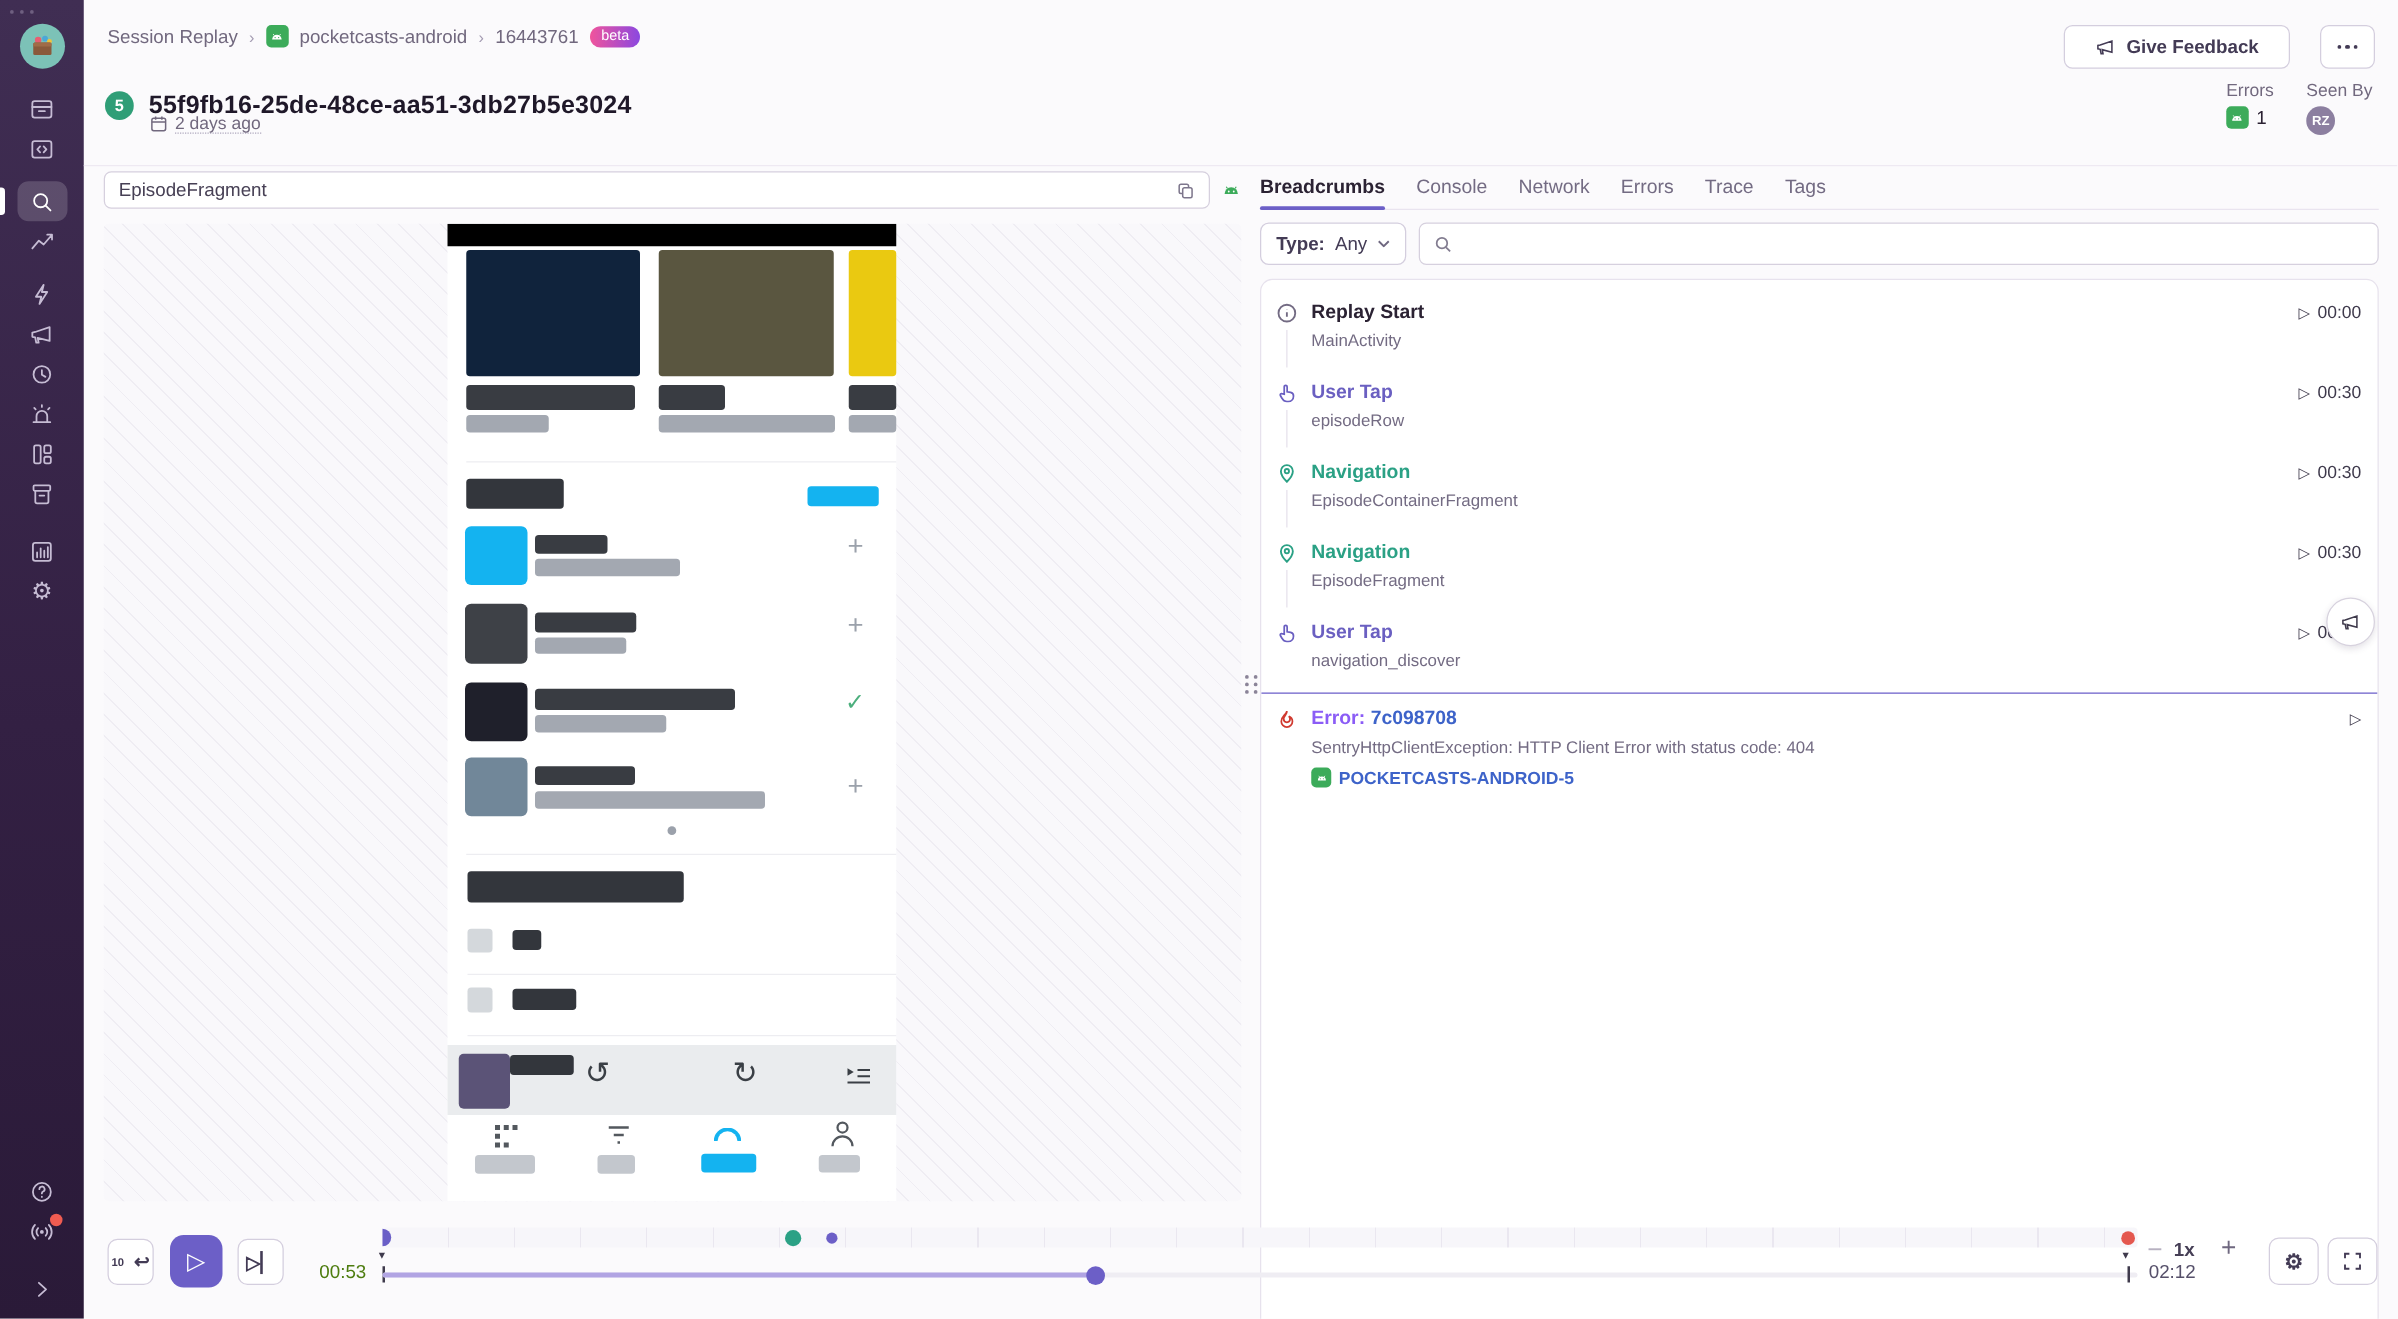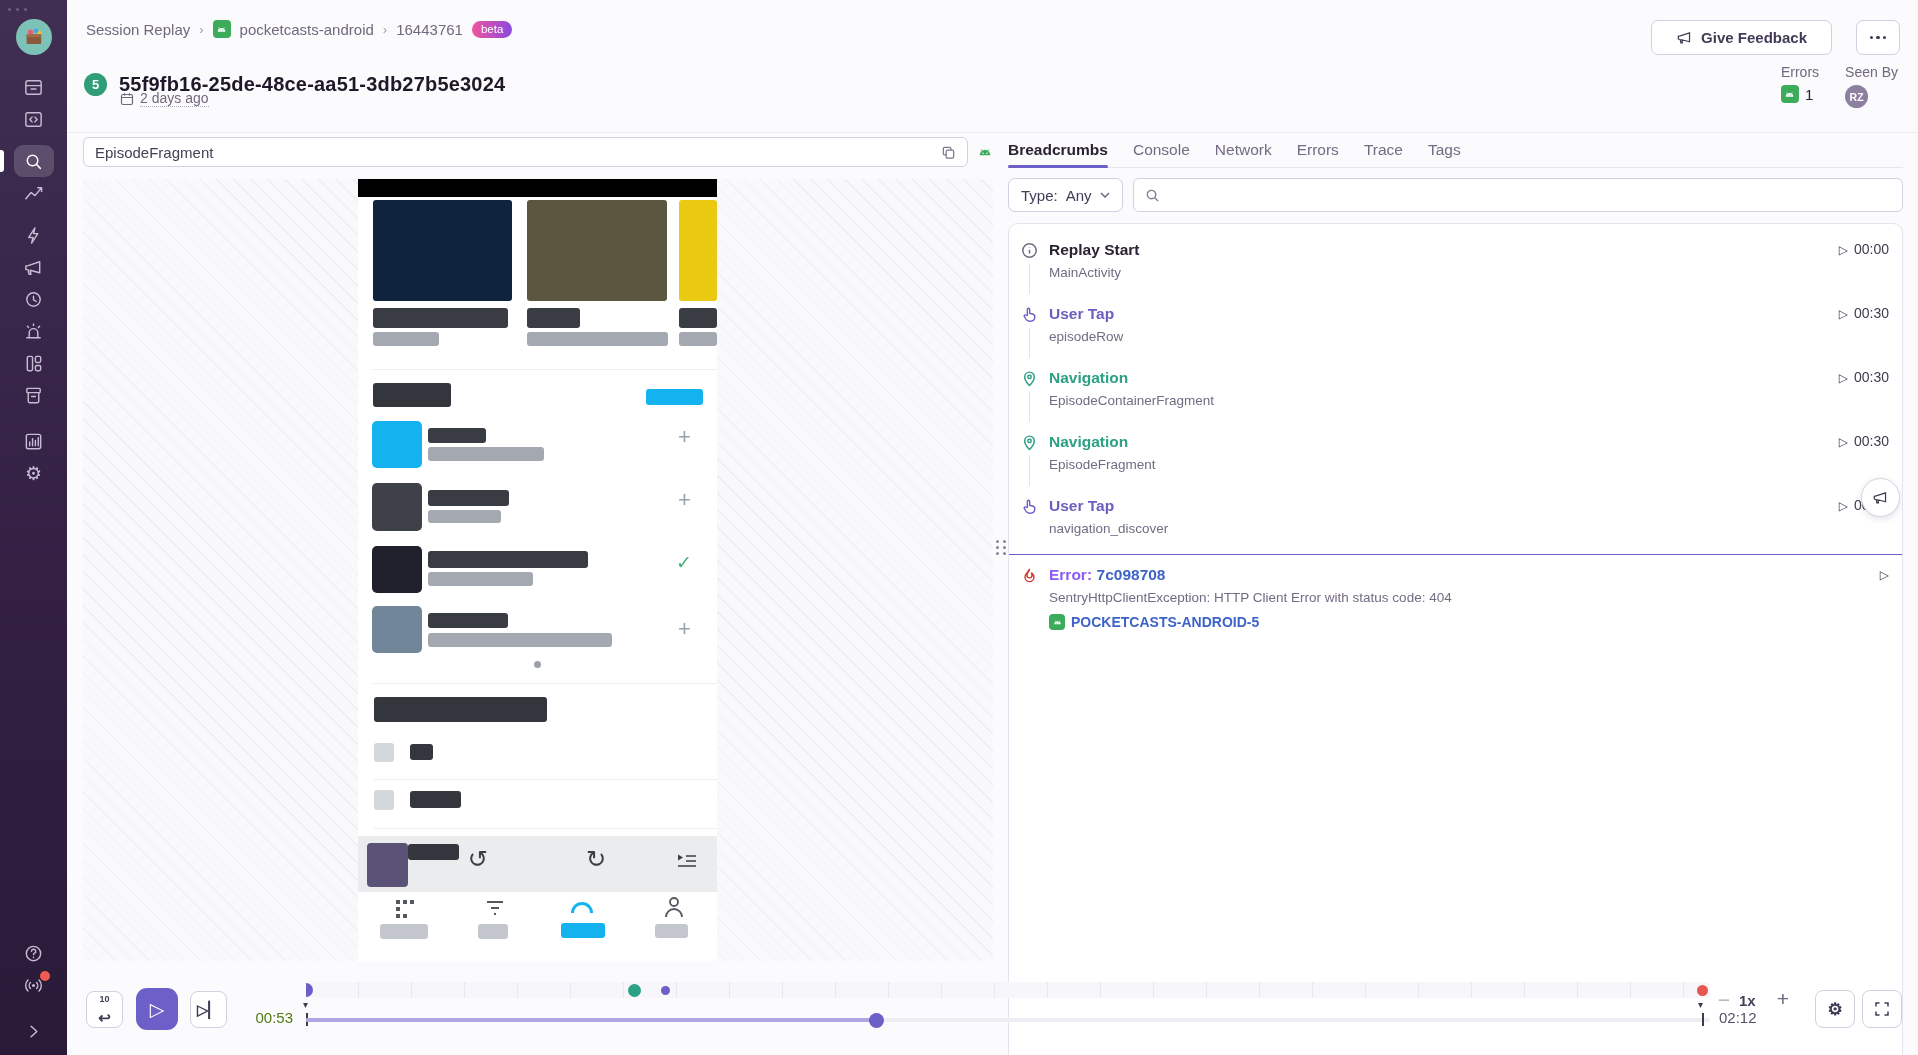--- a/index.html
+++ b/index.html
@@ -83,21 +83,21 @@
   
   .right-panel { position:absolute; left:1008px; top:133px; width:895px; height:832px; }
   .tabs { display:flex; gap:25px; height:35px; align-items:stretch; border-bottom:1px solid #e9e4ef; }
   .tab { display:flex; align-items:center; font-size:15.5px; color:#736b83; position:relative;
     cursor:pointer; }
   .tab.active { color:#2b2233; font-weight:bold; }
   .tab.active::after { content:""; position:absolute; left:0; right:0; bottom:-1px; height:3px;
     background:#6c5fc7; border-radius:3px; }
   .filter-row { display:flex; gap:10px; margin-top:10px; height:34px; }
   .type-btn { height:34px; padding:0 12px; font-weight:normal; }
-  .type-btn b { font-weight:normal;text-align:center; }
+  .type-btn b { font-weight:bold;text-align:center; }
   .type-btn .chev { color:#6f6880; }
   .crumb-search { flex:1; border:1px solid #d6d0de; border-radius:6px; background:#fff;
     display:flex; align-items:center; gap:8px; padding:0 11px; }
   .crumb-search input { border:none; outline:none; flex:1; font-size:15px; color:#474055;
     font-family:inherit; background:transparent; }
   .crumb-search input::placeholder { color:#8f8a9b; }
   .events-card { position:relative; margin-top:11px; height:893px; background:#fff;
     border:1px solid #e7e2ed; border-radius:10px; padding-top:8px; overflow:hidden; }
   .event { position:relative; padding:8px 14px 14px 40px; cursor:pointer; }
   .event.has-line::before { content:""; position:absolute; left:20px; top:32px; bottom:2px;
@@ -116,21 +116,21 @@
   .play-glyph::before { content:"▷"; font-size:12px; color:#3f3a4c; }
   .time-separator { border-top:1px solid #6b5ec9; margin:2px 0 2px; }
   .feedback-fab { position:absolute; right:2px; top:254px; width:39px; height:39px;
     border-radius:50%; background:#fff; border:1px solid #d7d2de; color:#3f3a4c;
     box-shadow:0 2px 6px rgba(60,50,80,.15); display:flex; align-items:center;
     justify-content:center; cursor:pointer; }
 
   
   .footer { position:absolute; left:67px; right:0; top:965px; height:90px; }
   .ctl { position:absolute; display:flex; align-items:center; justify-content:center; }
-  .rewind-btn { left:19px; top:26px; width:37px; height:37px; border-radius:8px; flex-direction:column; }
+  .rewind-btn { left:19px; top:26px; width:37px; height:37px; border-radius:8px; flex-direction:row; }
   .rewind-btn .r10 { font-size:9px; font-weight:bold; line-height:8px; }
   .rewind-btn .arr { font-size:15px; line-height:13px; }
   .play-btn { left:69px; top:23px; width:42px; height:42px; border-radius:11px; background:#6c5fc7;
     border:none; color:#fff; font-size:19px; cursor:pointer; }
   .skip-btn { left:123px; top:26px; width:37px; height:37px; border-radius:8px; font-size:15px; }
   .cur-time { left:176px; top:44px; width:50px; font-size:15px; color:#4d7c0f; justify-content:flex-end; }
   .timeline { position:absolute; left:239px; top:0; width:1404px; height:90px; cursor:pointer; }
   .mini { position:absolute; left:0; top:17px; width:1404px; height:16px; border-radius:3px;
     background:repeating-linear-gradient(90deg,#f7f6fa 0 52px,#eae7f0 52px 53px); }
   .startcap { position:absolute; left:0; top:1px; width:7px; height:14px; background:#6a5fc7;

